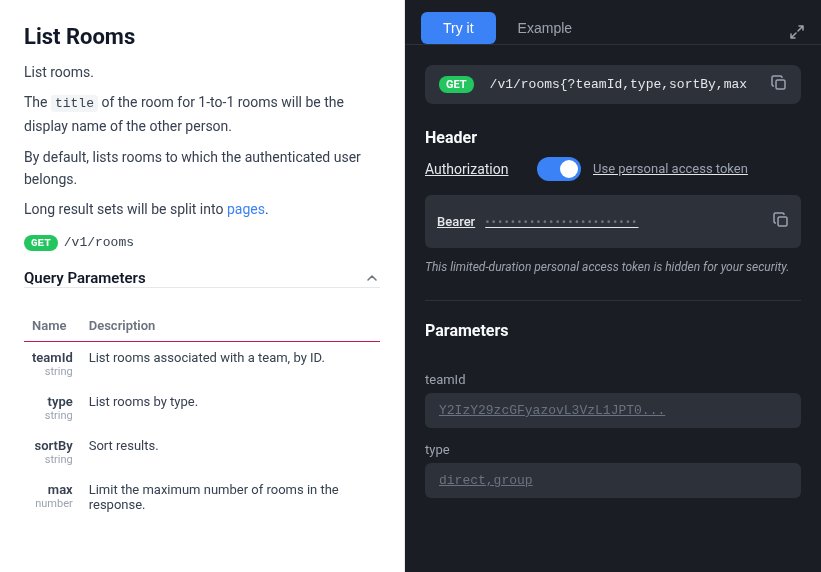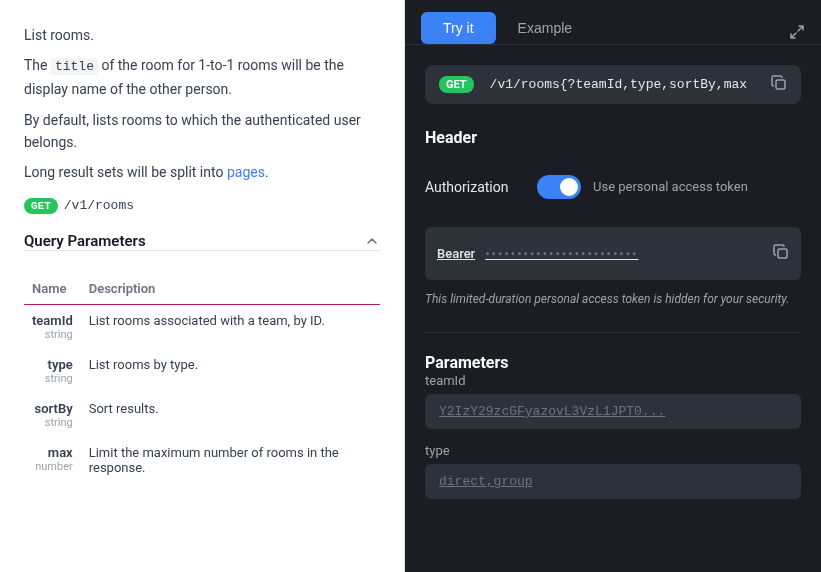--- a/index.html
+++ b/index.html
@@ -196,32 +196,33 @@
     .copy-icon {
       color: #9ca3af;
       cursor: pointer;
       font-size: 14px;
     }
 
     .section-title {
       font-size: 16px;
       font-weight: 700;
       color: #f9fafb;
-      margin-bottom: 28px;
+      margin-bottom: 10px;
     }
 
     .header-section {
       margin-bottom: 24px;
     }
 
     .auth-row {
       display: flex;
       align-items: center;
       gap: 12px;
-      margin-bottom: 28px;
+      margin-bottom: 14px;
+      text-decoration: underline;
     }
 
     .auth-label {
       font-size: 14px;
       color: #e5e7eb;
       min-width: 100px;
     }
 
     
     .toggle {
@@ -282,21 +283,21 @@
       line-height: 1.5;
     }
 
     .divider {
       border: none;
       border-top: 1px solid #2d3139;
       margin: 20px 0;
     }
 
     .params-section .section-title {
-      margin-bottom: 1px;
+      margin-bottom: 32px;
     }
 
     .param-input-row {
       margin-bottom: 14px;
     }
 
     .param-input-label {
       font-size: 13px;
       color: #9ca3af;
       margin-bottom: 6px;
@@ -316,20 +317,21 @@
     }
 
     .param-input::placeholder {
       color: #6b7280;
     }
   </style>
 </head>
 <body>
 
 <div class="left-panel">
+  <h1 class="page-title">List Rooms</h1>
 
   <div class="description">
     <p>List rooms.</p>
     <p>The <code>title</code> of the room for 1-to-1 rooms will be the display name of the other person.</p>
     <p>By default, lists rooms to which the authenticated user belongs.</p>
     <p>Long result sets will be split into <a href="#">pages</a>.</p>
   </div>
 
   <div class="endpoint-row">
     <span class="method-badge">GET</span>

